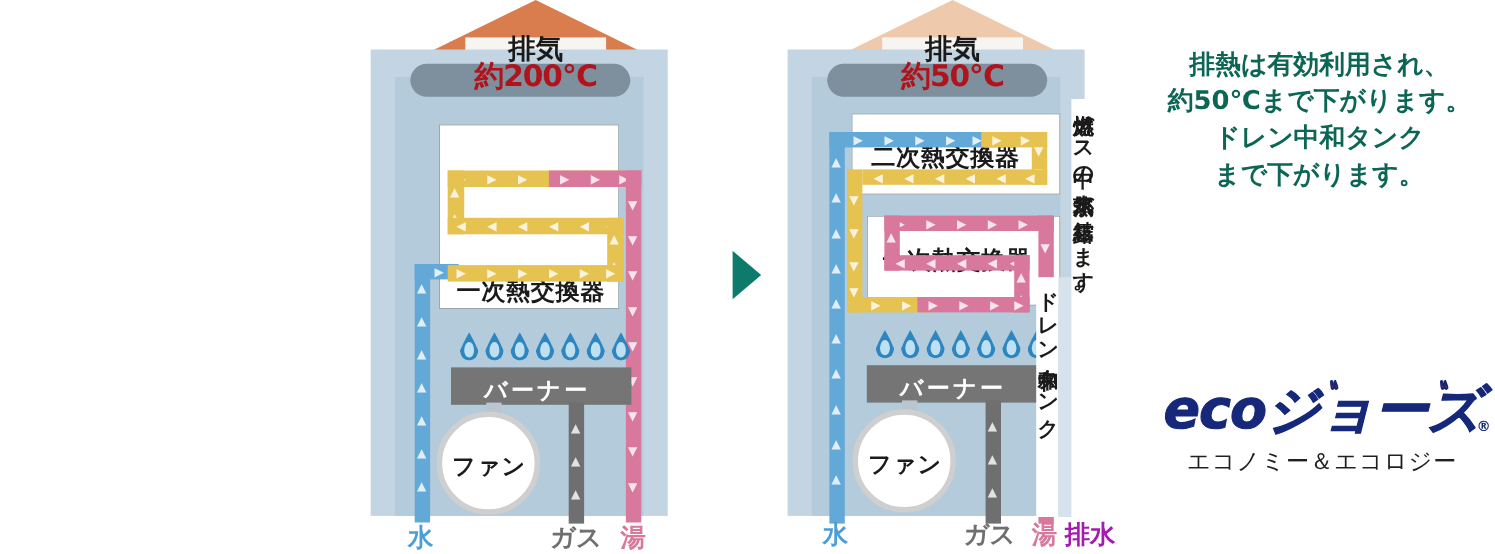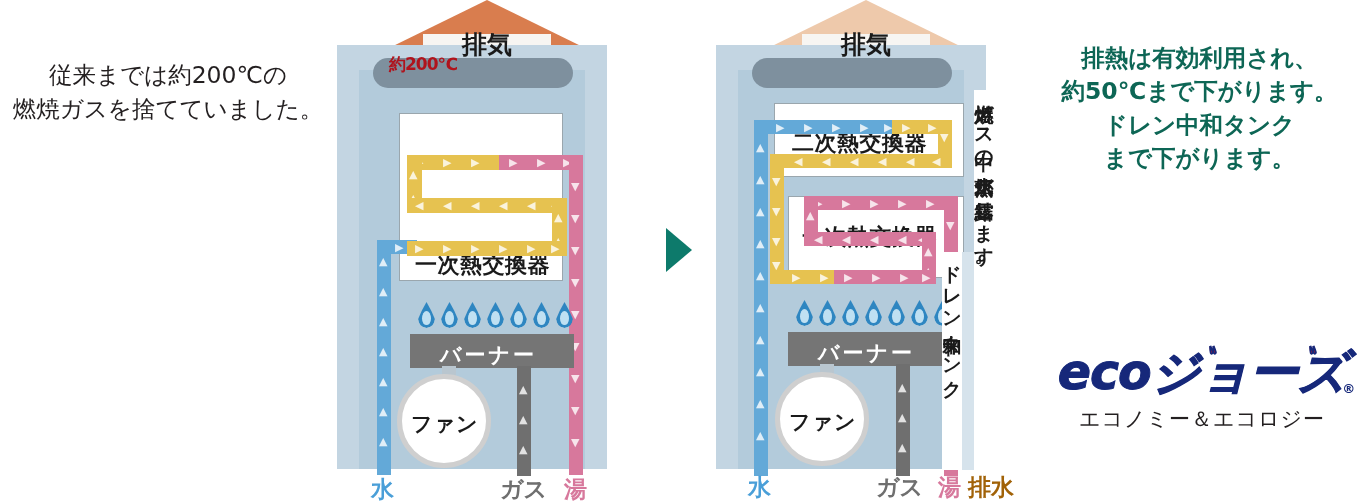--- a/index.html
+++ b/index.html
@@ -50,22 +50,22 @@
               background: #7e909e; border-radius: 15px; }
 
   
   .exh { position: absolute; top: 0; width: 196px; height: 72px; }
   .exh .roof { position: absolute; left: 0; top: 0; width: 0; height: 0;
                border-left: 98px solid transparent; border-right: 98px solid transparent; }
   .exh .plate { position: absolute; left: 34px; top: 34px; width: 128px; height: 44px;
                 background: #f7f5f2; }
   .exh .t1 { position: absolute; left: 0; top: 32px; width: 196px; text-align: center;
              font-size: 25px; font-weight: 800; color: #1a1a1a; line-height: 1; z-index: 3; }
-  .exh .t2 { position: absolute; left: 0; top: 56px; width: 196px; 
-             font-size: 17px; font-weight: 800; color: #b0131c; line-height: 1; z-index: 3;
+  .exh .t2 { position: absolute; left: 0; top: 56px; width: 196px; text-align: center;
+             font-size: 27px; font-weight: 800; color: #b0131c; line-height: 1; z-index: 3;
              letter-spacing: -1px; }
 
   
   .hx-box { position: absolute; background: #ffffff; border: 1.5px solid #9aa6ad; }
   .hx-label { position: absolute; font-size: 22px; font-weight: 700; color: #1a1a1a;
               white-space: nowrap; letter-spacing: 0.5px; }
 
   
   .pipe { position: absolute; overflow: hidden; }
   .pipe.blue   { background: #63a9d8; }
@@ -86,38 +86,34 @@
            border-radius: 50% 50% 50% 50% / 62% 62% 38% 38%;
            clip-path: polygon(50% 0%, 78% 34%, 100% 66%, 88% 92%, 50% 100%, 12% 92%, 0% 66%, 22% 34%); }
   .flame i { position: absolute; left: 4px; top: 9px; width: 9px; height: 14px;
              background: #bfe0f2; border-radius: 50% 50% 50% 50% / 55% 55% 45% 45%; }
 
   
   .port { position: absolute; font-size: 23px; font-weight: 700; white-space: nowrap; line-height: 1; }
   .port.w { color: #4a9fd8; }
   .port.g { color: #6f6f6f; }
   .port.h { color: #d7789c; }
-  .port.d { color: #a16207; }
+  .port.d { color: #a21caf; }
 
   
   .vtext { position: absolute; writing-mode: vertical-rl; text-orientation: upright;
            font-size: 19px; font-weight: 700; color: #1a1a1a; letter-spacing: 1px;
            background: #ffffff; line-height: 1.05; }
   .drain-tank { position: absolute; background: #d6e3ec; }
 </style>
 </head>
 <body>
 
 <div id="stage">
 
   <div class="left-copy">
-    <div class="body">
-      <div>従来までは約200℃の</div>
-      <div>燃焼ガスを捨てていました。</div>
-    </div>
   </div>
 
   <div class="right-copy">
     <div>排熱は有効利用され、</div>
     <div>約50℃まで下がります。</div>
     <div>ドレン中和タンク</div>
     <div>まで下がります。</div>
   </div>
 
   <div class="eco-logo">
@@ -250,20 +246,21 @@
     <div class="port g" style="left:163px; top:478px;">ガス</div>
     <div class="port h" style="left:227px; top:478px;">湯</div>
   </div>
 
   <div class="unit unit-right">
 
     <div class="exh" style="left:52px;">
       <div class="roof" style="border-bottom:48px solid #eec9ab;"></div>
       <div class="plate"></div>
       <div class="t1">排気</div>
+      <div class="t2">約50℃</div>
     </div>
 
     <div class="casing casing-outer"></div>
     <div class="casing casing-inner"></div>
     <div class="vent-bar"></div>
 
     <div class="hx-box" style="left:58px; top:103px; width:190px; height:74px;"></div>
     <div class="hx-label" style="left:76px; top:128px;">二次熱交換器</div>
 
     <div class="hx-box" style="left:72px; top:196px; width:176px; height:82px;"></div>

